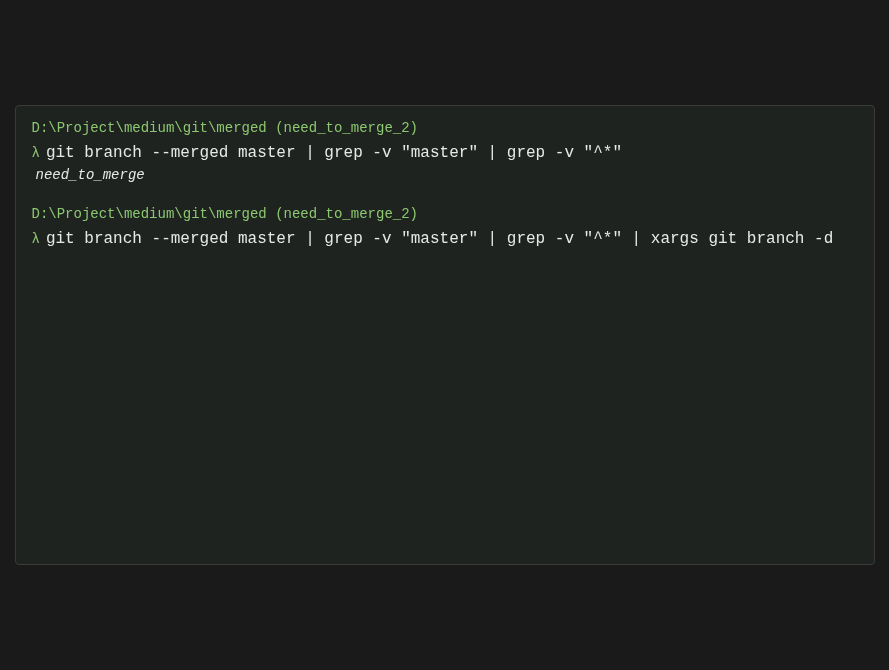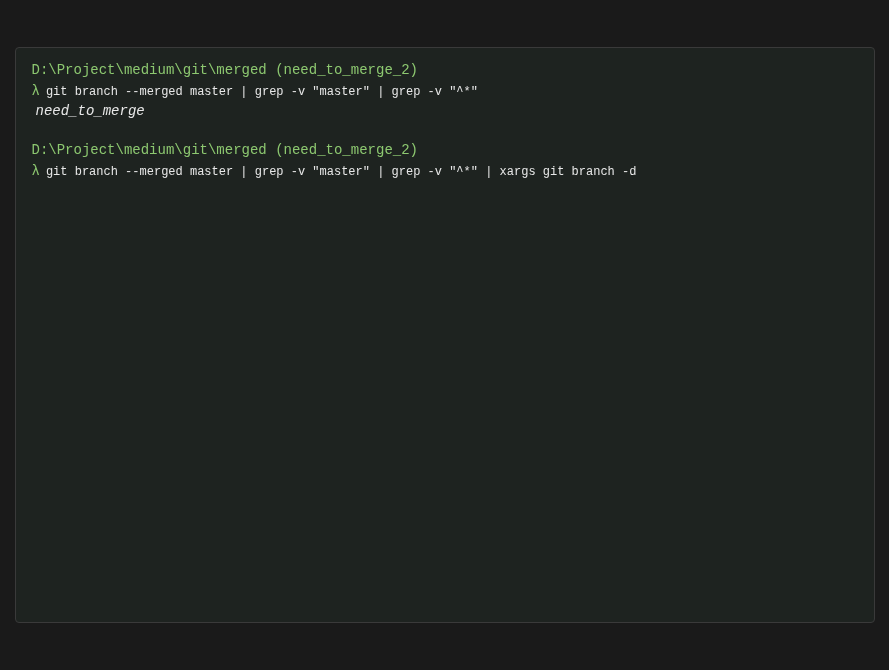--- a/index.html
+++ b/index.html
@@ -13,21 +13,21 @@
       height: 670px;
       background-color: #1a1a1a;
       display: flex;
       align-items: center;
       justify-content: center;
       font-family: 'Courier New', Courier, monospace;
     }
 
     .terminal-window {
       width: 860px;
-      height: 576px;
+      height: 460px;
       background-color: #1e2320;
       border: 1px solid #3a3a3a;
       border-radius: 4px;
       padding: 12px 16px;
       overflow: hidden;
       position: relative;
     }
 
     .terminal-block {
       margin-bottom: 18px;
@@ -56,21 +56,21 @@
 
     .lambda {
       color: #8dc870;
       font-size: 14px;
       margin-right: 6px;
       flex-shrink: 0;
     }
 
     .command-text {
       color: #e8e8e8;
-      font-size: 12px;
+      font-size: 16px;
       line-height: 1.5;
       white-space: nowrap;
     }
 
     .output-line {
       color: #e8e8e8;
       font-size: 14px;
       line-height: 1.5;
       padding-left: 4px;
       white-space: nowrap;

